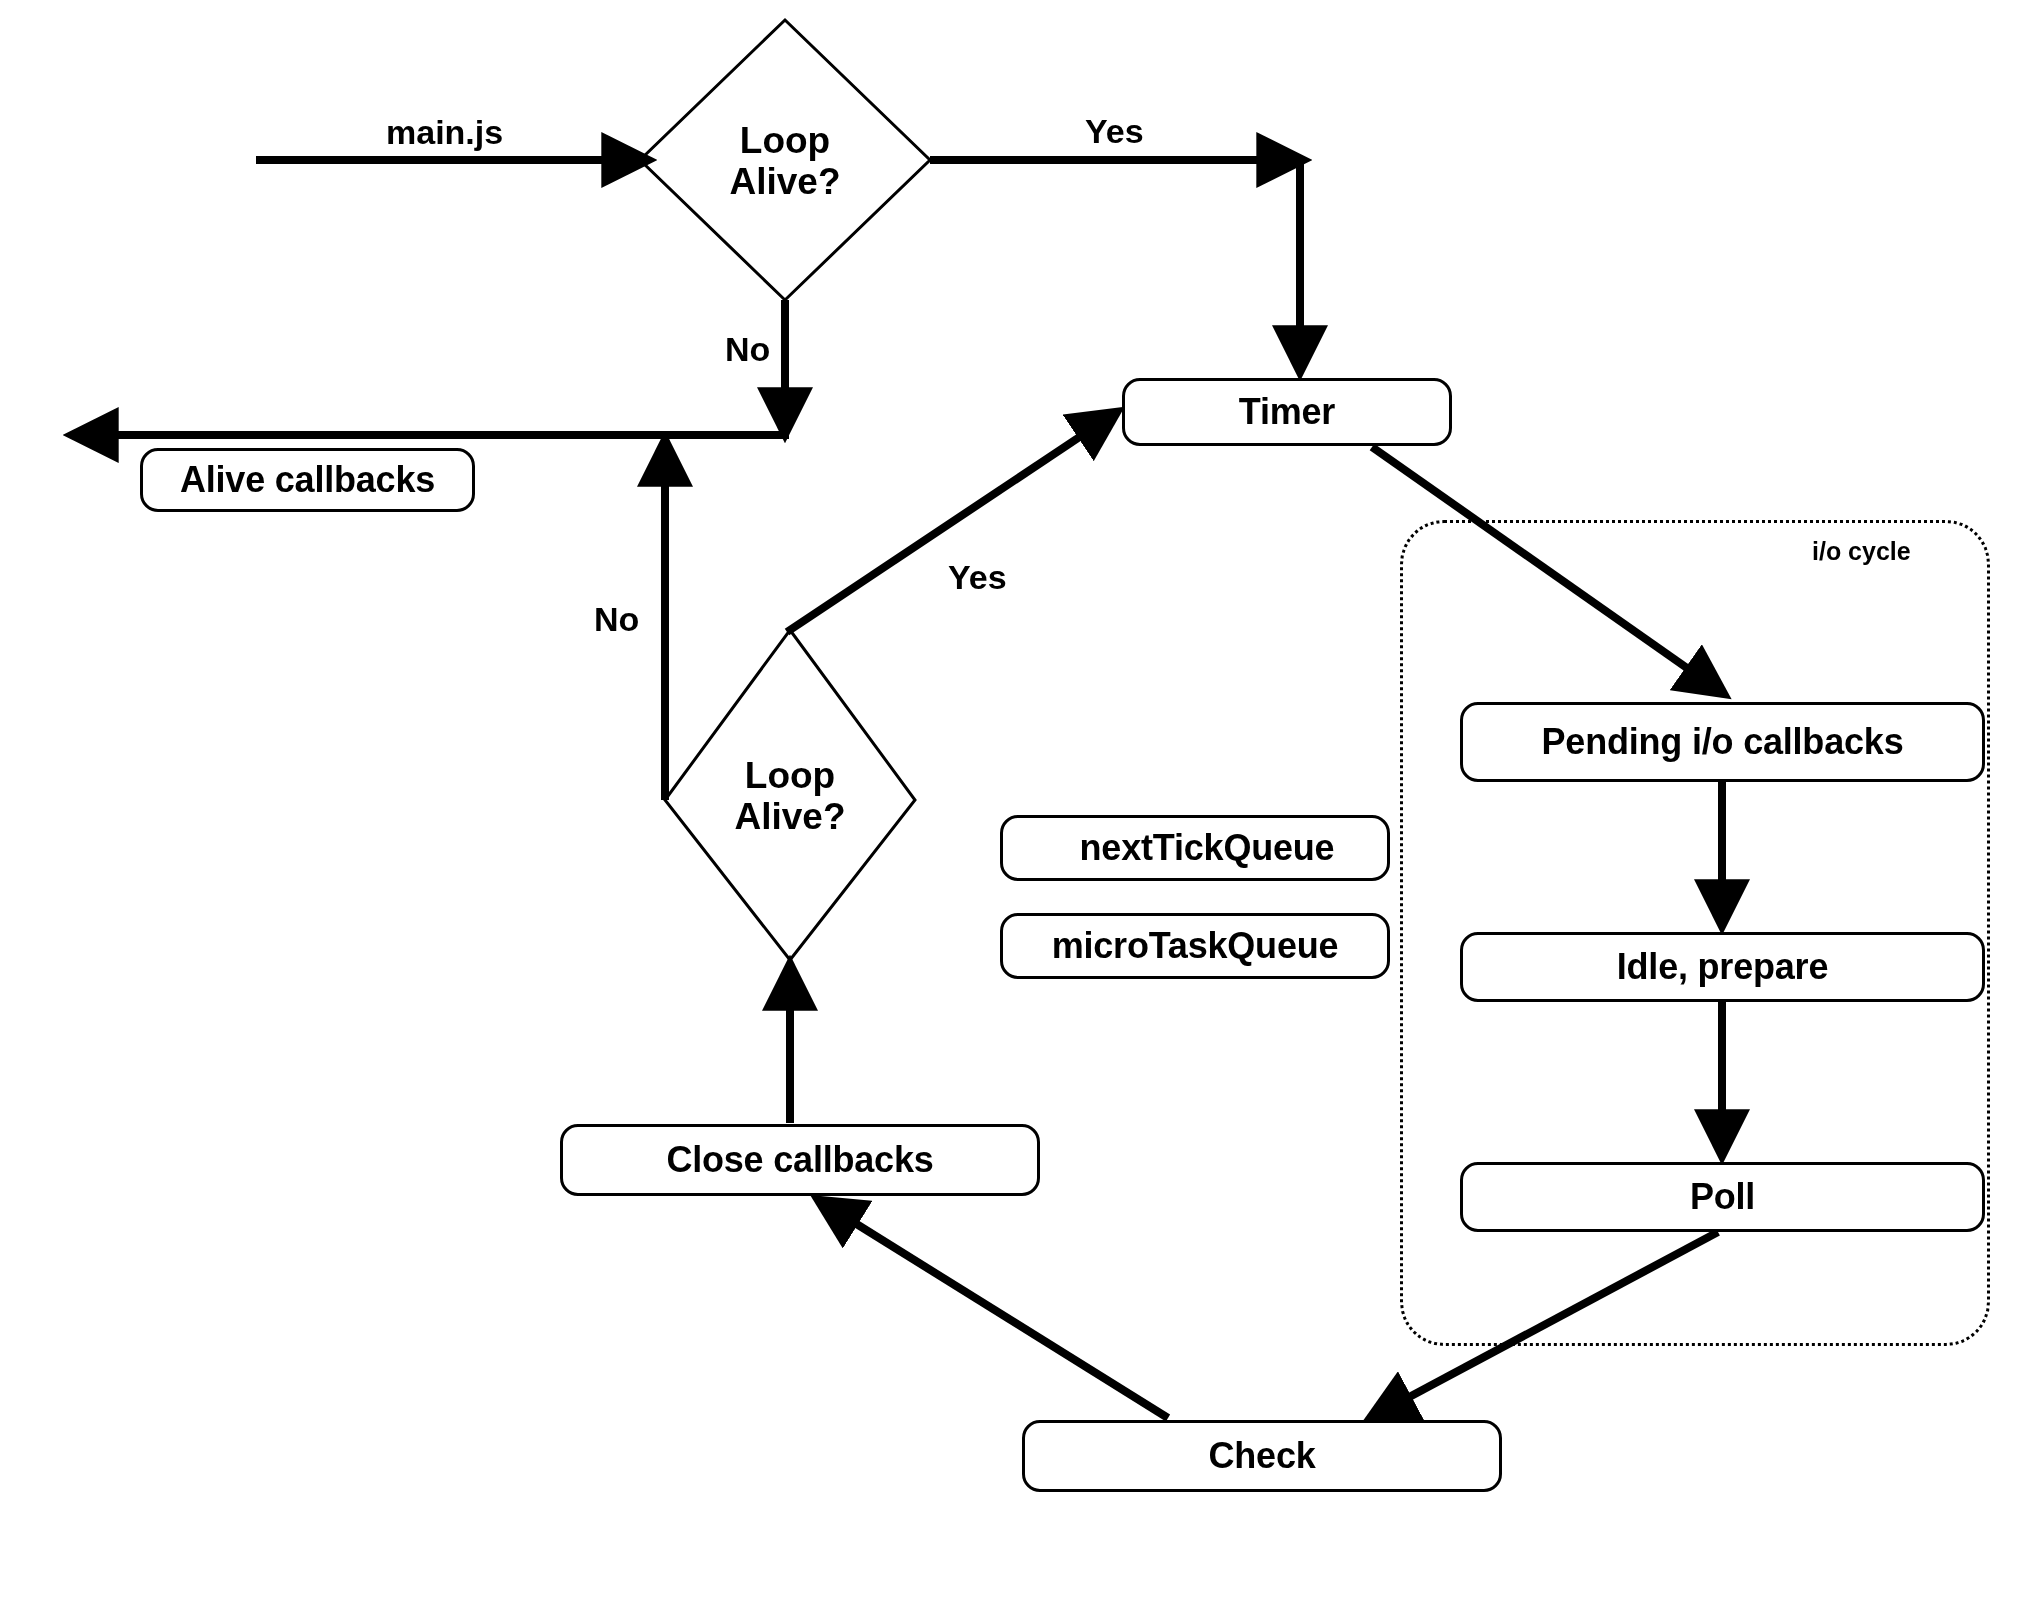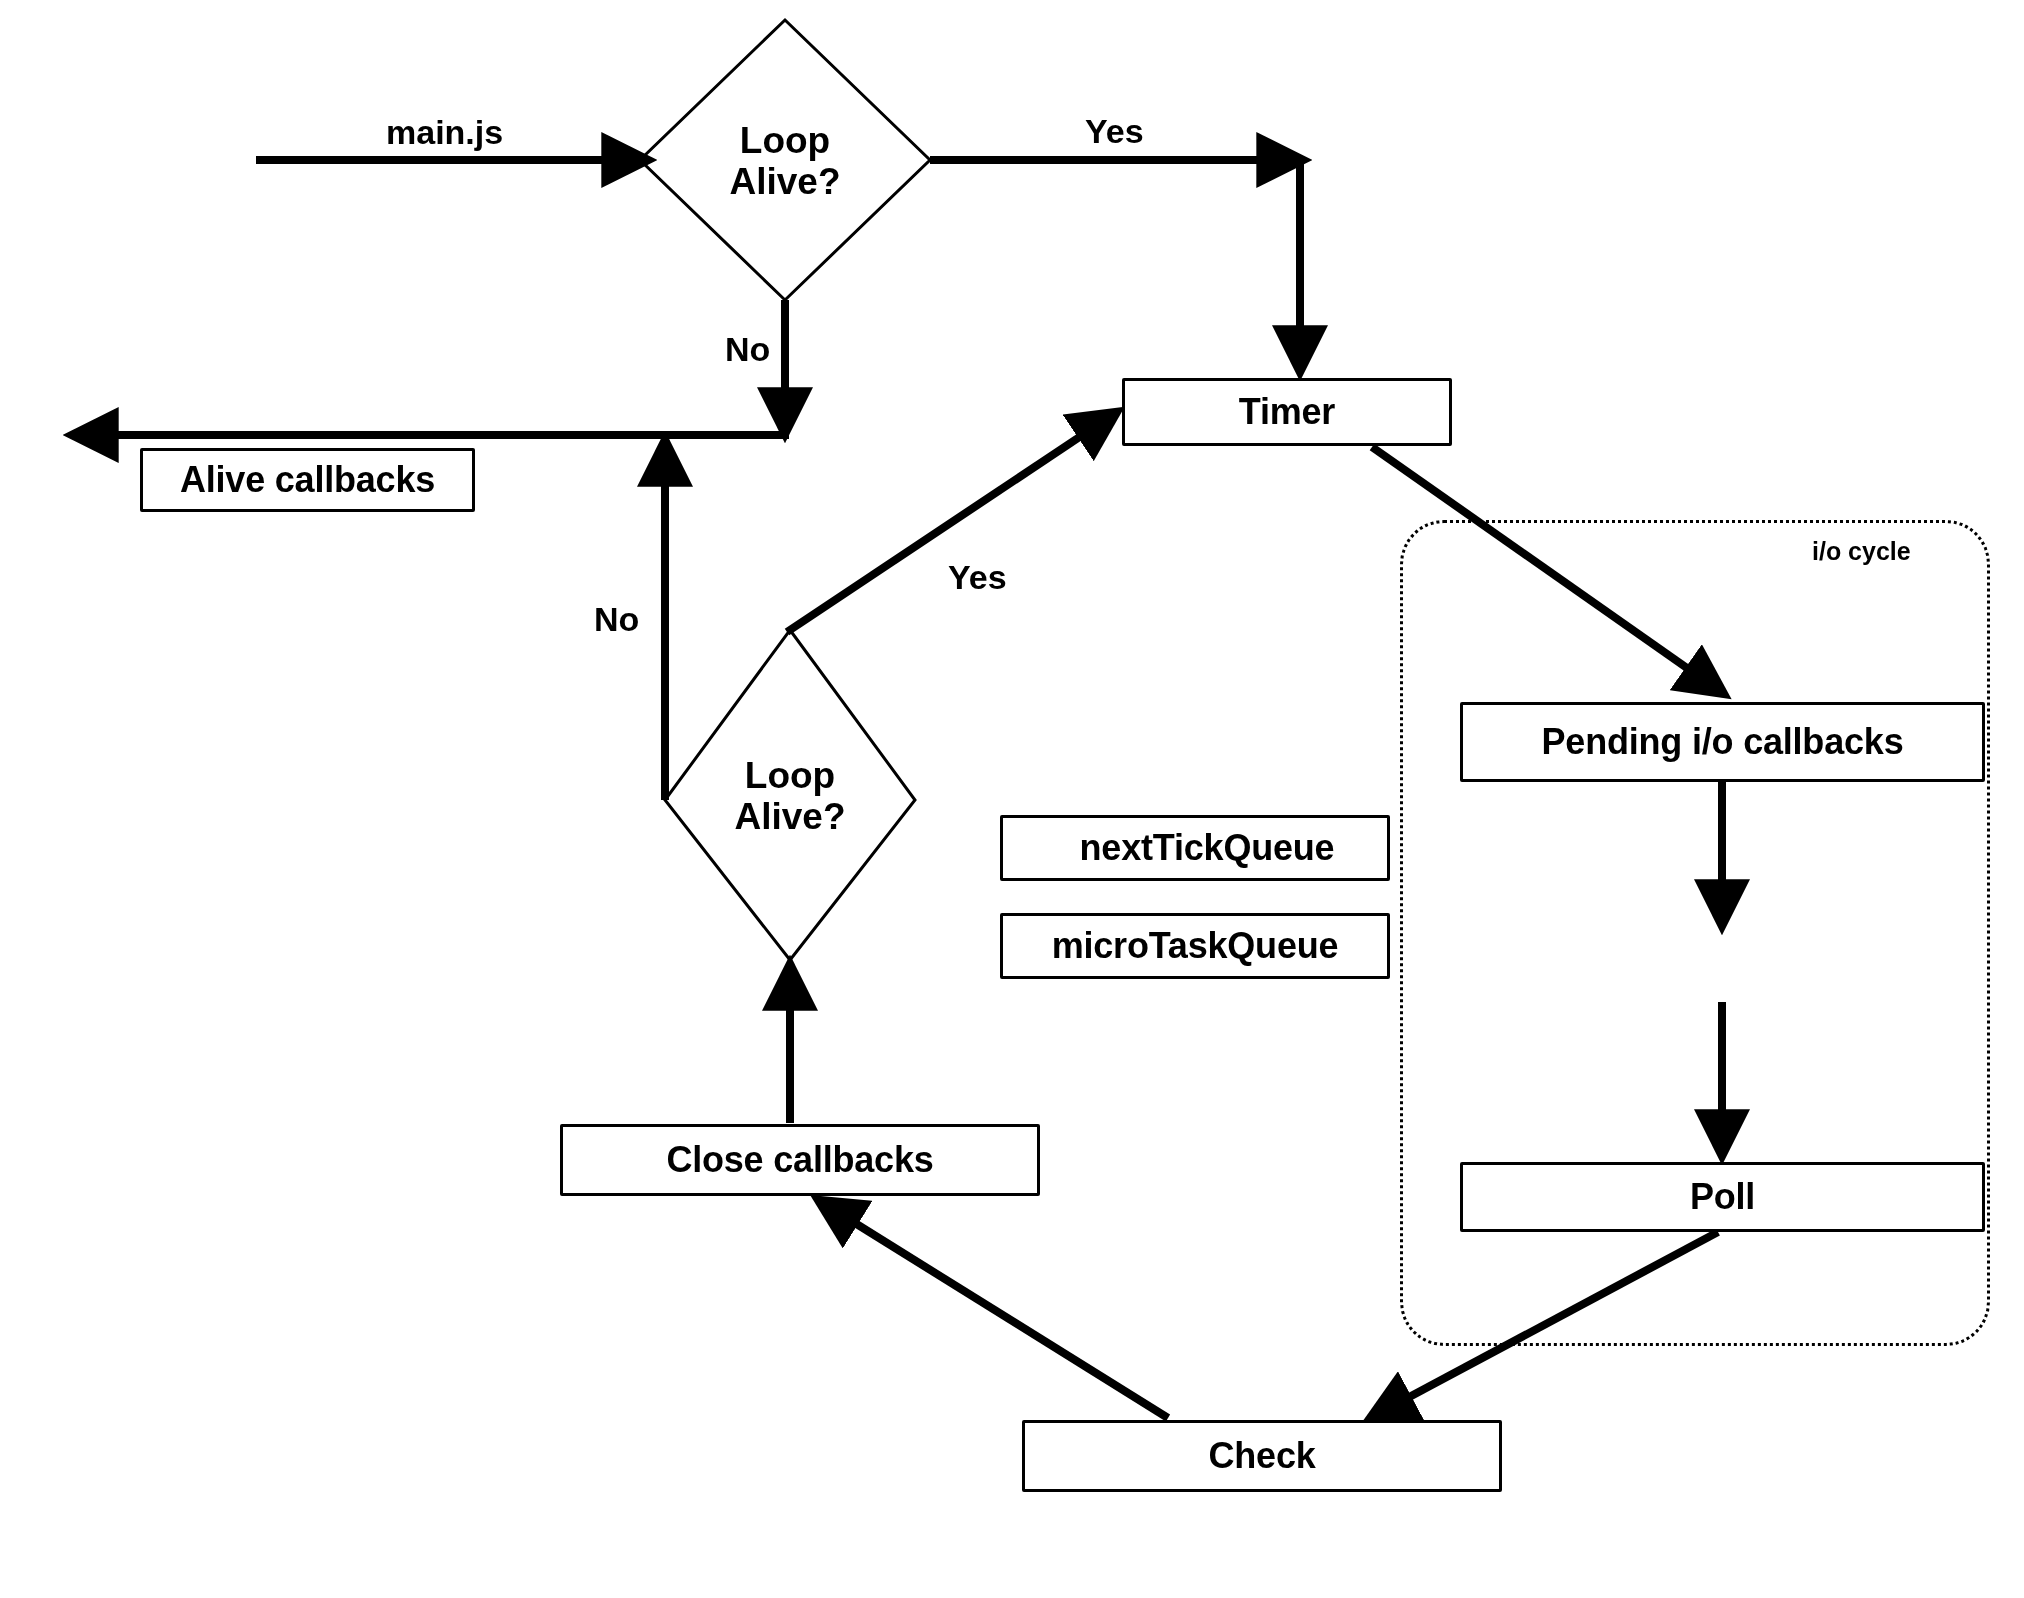--- a/index.html
+++ b/index.html
@@ -21,21 +21,21 @@
     position: absolute;
     left: 0;
     top: 0;
     width: 2024px;
     height: 1598px;
   }
   .node-box {
     position: absolute;
     box-sizing: border-box;
     border: 3px solid #000000;
-    border-radius: 2px;
+    border-radius: 18px;
     background: #ffffff;
     display: flex;
     align-items: center;
     justify-content: center;
     color: #000000;
     font-weight: bold;
     font-family: "Liberation Sans", sans-serif;
     letter-spacing: -0.2px;
     z-index: 3;
   }
@@ -153,20 +153,23 @@
   </div>
 
   <div class="node-box" style="left:1000px; top:913px; width:390px; height:66px; font-size:36px;">
     <span>microTaskQueue</span>
   </div>
 
   <div class="node-box" style="left:1460px; top:702px; width:525px; height:80px; font-size:36px;">
     <span>Pending i/o callbacks</span>
   </div>
 
+  <div class="node-box" style="left:1460px; top:932px; width:525px; height:70px; font-size:36px;">
+    <span>Idle, prepare</span>
+  </div>
 
   <div class="node-box" style="left:1460px; top:1162px; width:525px; height:70px; font-size:36px;">
     <span>Poll</span>
   </div>
 
   <div class="node-box" style="left:560px; top:1124px; width:480px; height:72px; font-size:36px;align-items:center;">
     <span>Close callbacks</span>
   </div>
 
   <div class="node-box" style="left:1022px; top:1420px; width:480px; height:72px; font-size:36px;">

